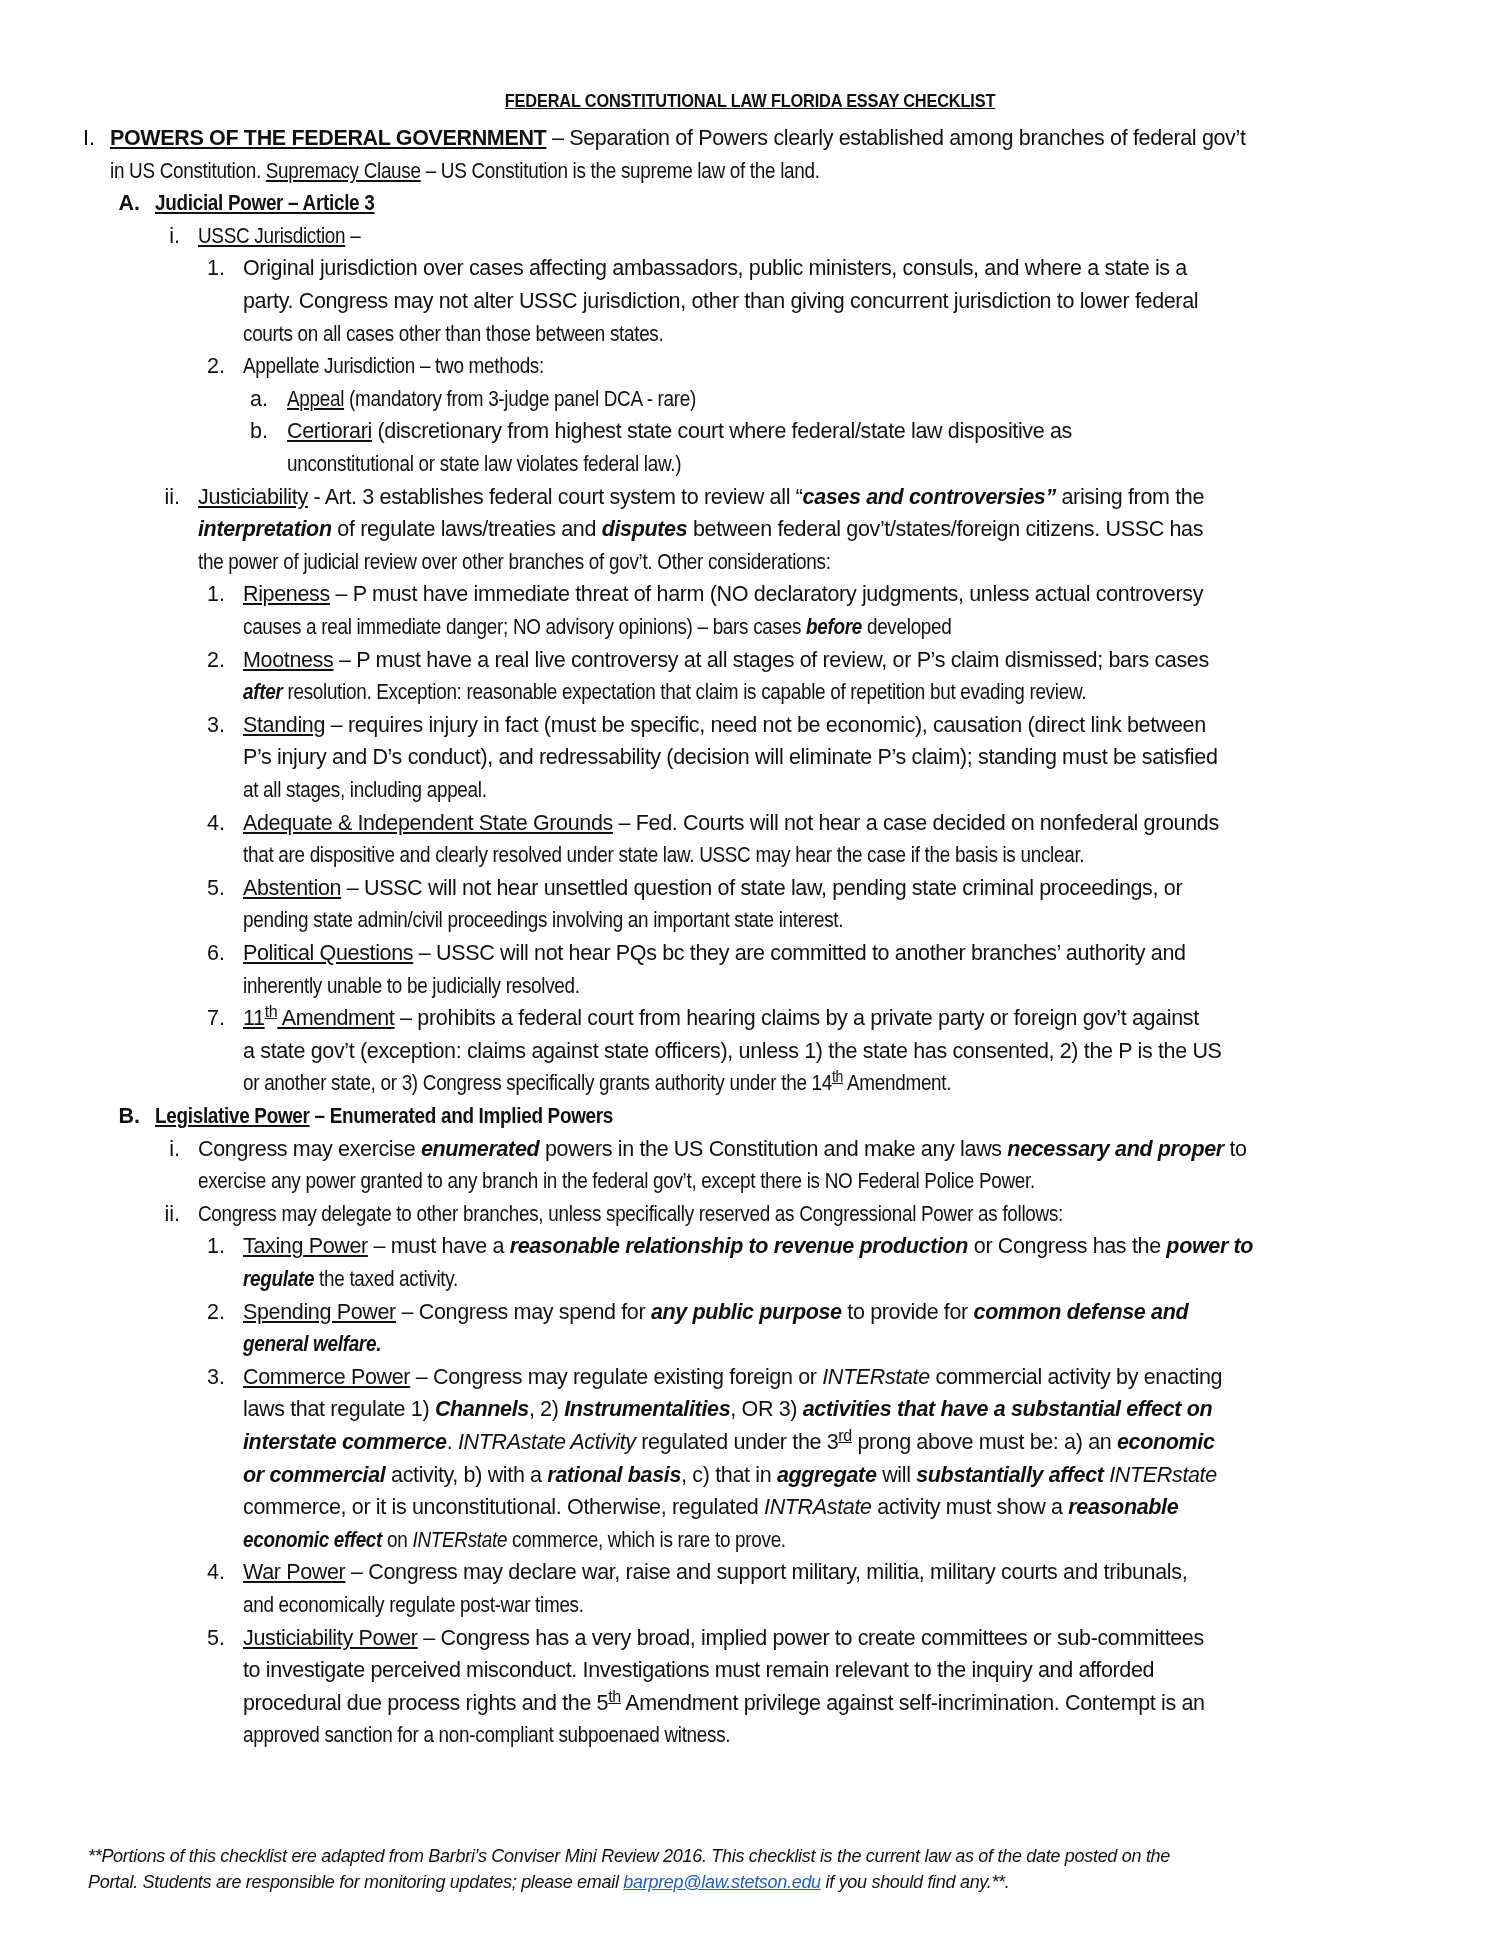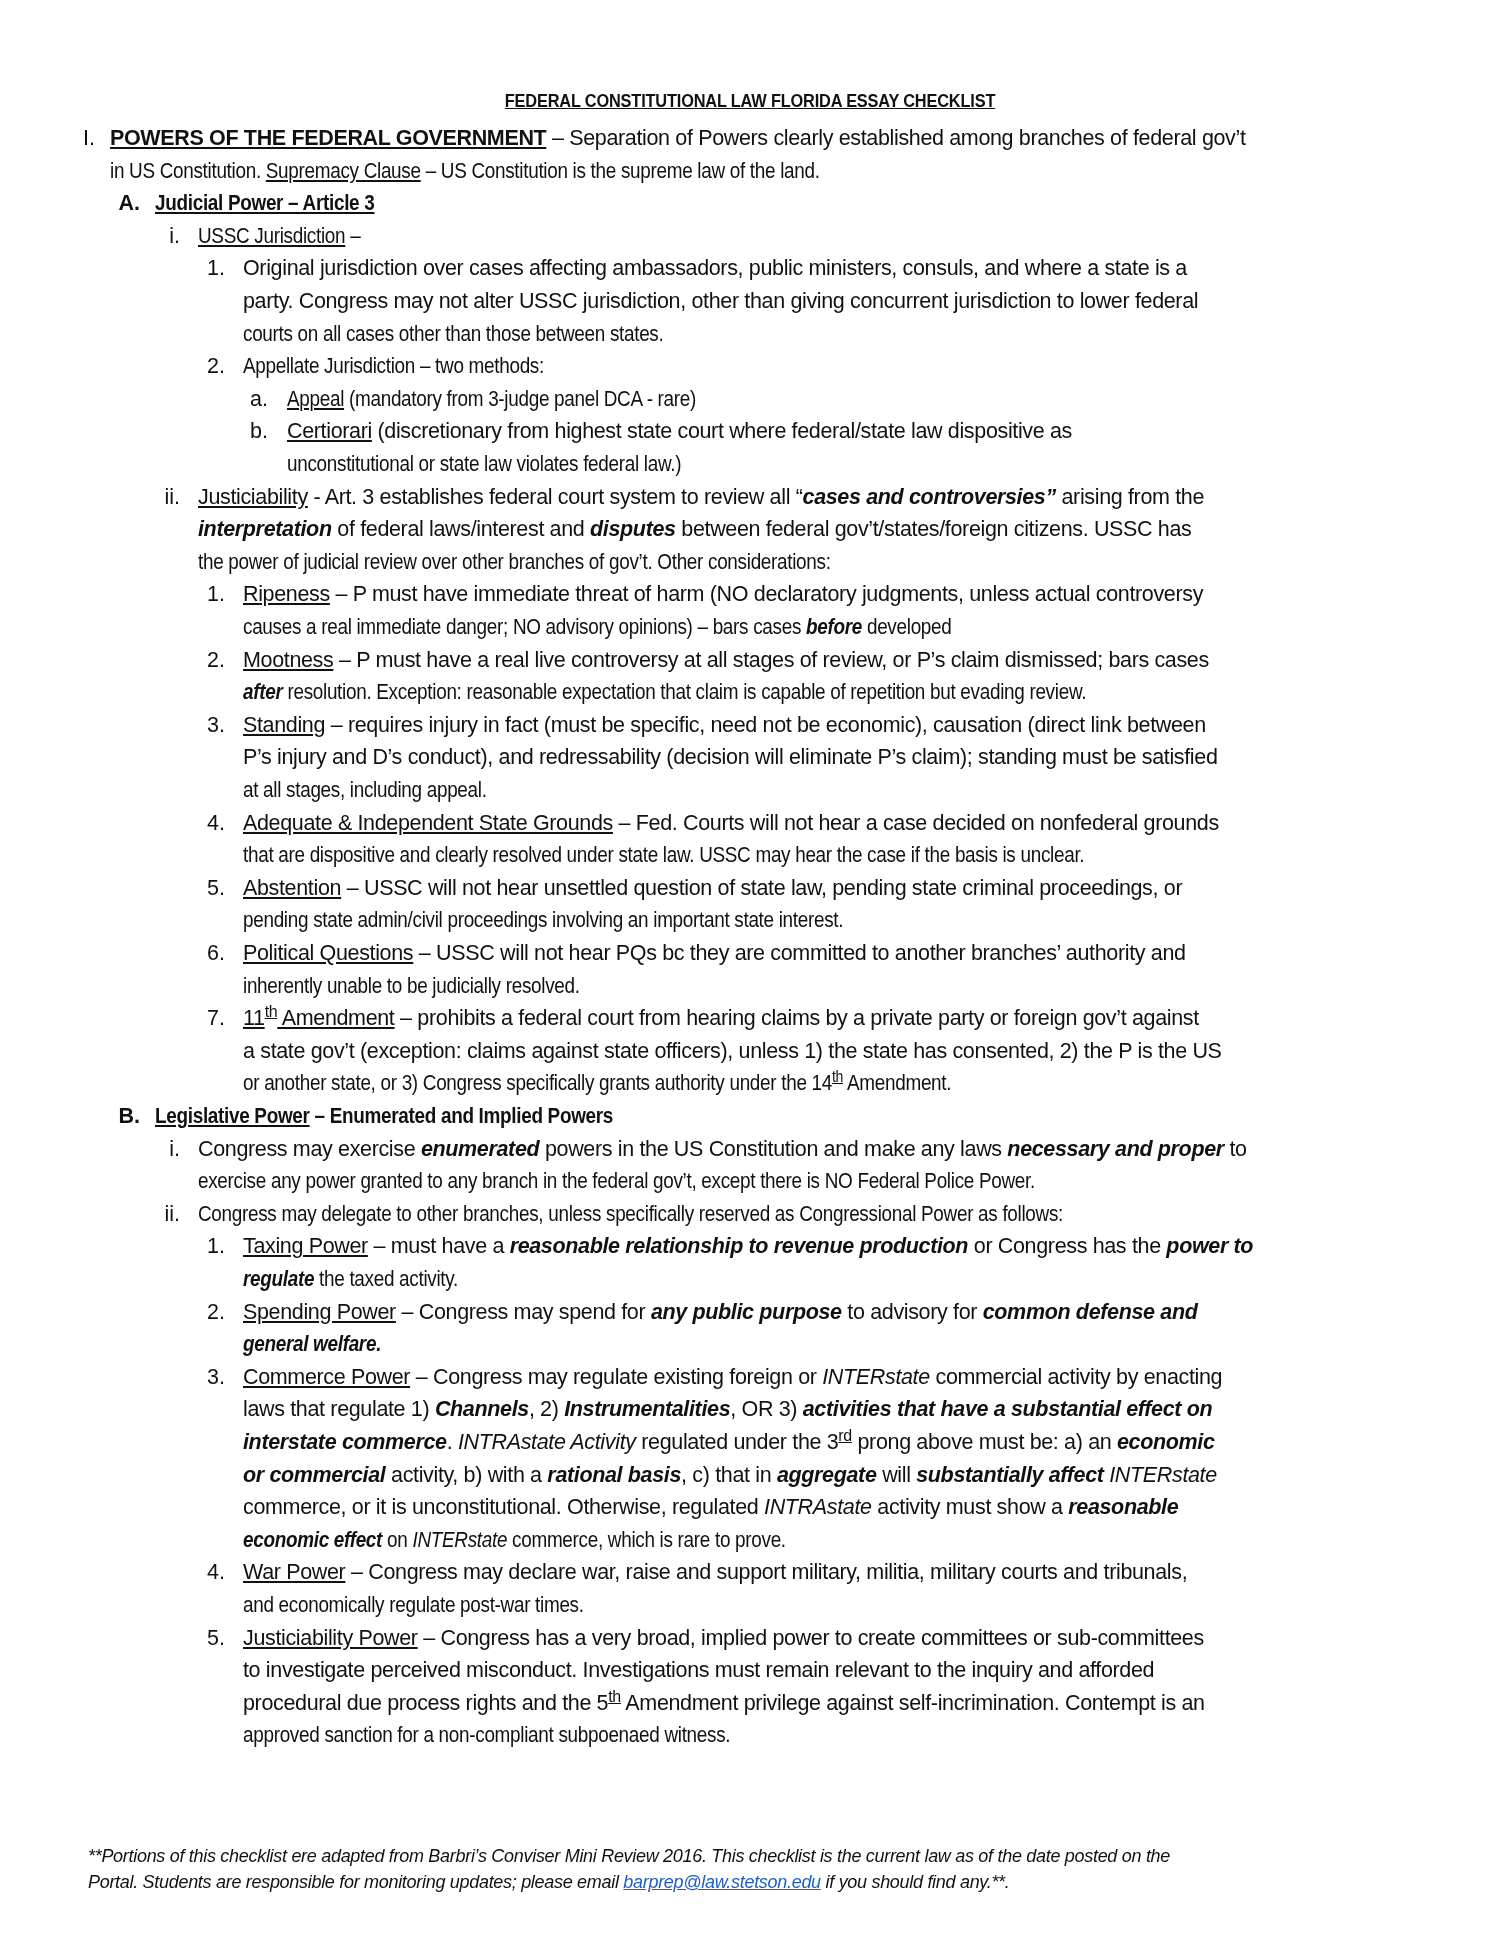--- a/index.html
+++ b/index.html
@@ -38,21 +38,21 @@
     <div class="line" style="top: 197.6px; left: 243px; transform: scaleX(0.88);"><span>courts on all cases other than those between states.</span></div>
     <div class="marker" style="top: 230.2px; left: 185px; width: 40px;">2.</div>
     <div class="line" style="top: 230.2px; left: 243px; transform: scaleX(0.88);"><span>Appellate Jurisdiction – two methods:</span></div>
     <div class="marker" style="top: 262.8px; left: 228px; width: 40px;">a.</div>
     <div class="line" style="top: 262.8px; left: 287px; transform: scaleX(0.88);"><span class="u">Appeal</span><span> (mandatory from 3-judge panel DCA - rare)</span></div>
     <div class="marker" style="top: 295.4px; left: 228px; width: 40px;">b.</div>
     <div class="line" style="top: 295.4px; left: 287px; transform: scaleX(1);"><span class="u">Certiorari</span><span> (discretionary from highest state court where federal/state law dispositive as</span></div>
     <div class="line" style="top: 328px; left: 287px; transform: scaleX(0.88);"><span>unconstitutional or state law violates federal law.)</span></div>
     <div class="marker" style="top: 360.6px; left: 140px; width: 40px;">ii.</div>
     <div class="line" style="top: 360.6px; left: 198px; transform: scaleX(1);"><span class="u">Justiciability</span><span> - Art. 3 establishes federal court system to review all “</span><span class="b i">cases and controversies”</span><span> arising from the</span></div>
-    <div class="line" style="top: 393.2px; left: 198px; transform: scaleX(1);"><span class="b i">interpretation</span><span> of federal laws/interest and </span><span class="b i">disputes</span><span> between federal gov’t/states/foreign citizens.  USSC has</span></div>
+    <div class="line" style="top: 393.2px; left: 198px; transform: scaleX(1);"><span class="b i">interpretation</span><span> of regulate laws/treaties and </span><span class="b i">disputes</span><span> between federal gov’t/states/foreign citizens.  USSC has</span></div>
     <div class="line" style="top: 425.8px; left: 198px; transform: scaleX(0.88);"><span>the power of judicial review over other branches of gov’t. Other considerations:</span></div>
     <div class="marker" style="top: 458.4px; left: 185px; width: 40px;">1.</div>
     <div class="line" style="top: 458.4px; left: 243px; transform: scaleX(1);"><span class="u">Ripeness</span><span> – P must have immediate threat of harm (NO declaratory judgments, unless actual controversy</span></div>
     <div class="line" style="top: 491px; left: 243px; transform: scaleX(0.88);"><span>causes a real immediate danger; NO advisory opinions) – bars cases </span><span class="b i">before</span><span> developed</span></div>
     <div class="marker" style="top: 523.6px; left: 185px; width: 40px;">2.</div>
     <div class="line" style="top: 523.6px; left: 243px; transform: scaleX(1);"><span class="u">Mootness</span><span> – P must have a real live controversy at all stages of review, or P’s claim dismissed; bars cases</span></div>
     <div class="line" style="top: 556.2px; left: 243px; transform: scaleX(0.88);"><span class="b i">after</span><span> resolution.  Exception: reasonable expectation that claim is capable of repetition but evading review.</span></div>
     <div class="marker" style="top: 588.8px; left: 185px; width: 40px;">3.</div>
     <div class="line" style="top: 588.8px; left: 243px; transform: scaleX(1);"><span class="u">Standing</span><span> – requires injury in fact (must be specific, need not be economic), causation (direct link between</span></div>
     <div class="line" style="top: 621.4px; left: 243px; transform: scaleX(1);"><span>P’s injury and D’s conduct), and redressability (decision will eliminate P’s claim); standing must be satisfied</span></div>
@@ -74,21 +74,21 @@
     <div class="line" style="top: 980px; left: 155px; transform: scaleX(0.88);"><span class="u b">Legislative Power</span><span class="b"> – Enumerated and Implied Powers</span></div>
     <div class="marker" style="top: 1012.6px; left: 140px; width: 40px;">i.</div>
     <div class="line" style="top: 1012.6px; left: 198px; transform: scaleX(1);"><span>Congress may exercise </span><span class="b i">enumerated</span><span> powers in the US Constitution and make any laws </span><span class="b i">necessary and proper</span><span> to</span></div>
     <div class="line" style="top: 1045.2px; left: 198px; transform: scaleX(0.88);"><span>exercise any power granted to any branch in the federal gov’t, except there is NO Federal Police Power.</span></div>
     <div class="marker" style="top: 1077.8px; left: 140px; width: 40px;">ii.</div>
     <div class="line" style="top: 1077.8px; left: 198px; transform: scaleX(0.88);"><span>Congress may delegate to other branches, unless specifically reserved as Congressional Power as follows:</span></div>
     <div class="marker" style="top: 1110.4px; left: 185px; width: 40px;">1.</div>
     <div class="line" style="top: 1110.4px; left: 243px; transform: scaleX(1);"><span class="u">Taxing Power</span><span> – must have a </span><span class="b i">reasonable relationship to revenue production</span><span> or Congress has the </span><span class="b i">power to</span></div>
     <div class="line" style="top: 1143px; left: 243px; transform: scaleX(0.88);"><span class="b i">regulate</span><span> the taxed activity.</span></div>
     <div class="marker" style="top: 1175.6px; left: 185px; width: 40px;">2.</div>
-    <div class="line" style="top: 1175.6px; left: 243px; transform: scaleX(1);"><span class="u">Spending Power</span><span> – Congress may spend for </span><span class="b i">any public purpose</span><span> to advisory for </span><span class="b i">common defense and</span></div>
+    <div class="line" style="top: 1175.6px; left: 243px; transform: scaleX(1);"><span class="u">Spending Power</span><span> – Congress may spend for </span><span class="b i">any public purpose</span><span> to provide for </span><span class="b i">common defense and</span></div>
     <div class="line" style="top: 1208.2px; left: 243px; transform: scaleX(0.88);"><span class="b i">general welfare.</span></div>
     <div class="marker" style="top: 1240.8px; left: 185px; width: 40px;">3.</div>
     <div class="line" style="top: 1240.8px; left: 243px; transform: scaleX(1);"><span class="u">Commerce Power</span><span> – Congress may regulate existing foreign or </span><span class="i">INTERstate</span><span> commercial activity by enacting</span></div>
     <div class="line" style="top: 1273.4px; left: 243px; transform: scaleX(1);"><span>laws that regulate 1) </span><span class="b i">Channels</span><span>, 2) </span><span class="b i">Instrumentalities</span><span>, OR 3) </span><span class="b i">activities that have a substantial effect on</span></div>
     <div class="line" style="top: 1306px; left: 243px; transform: scaleX(1);"><span class="b i">interstate commerce</span><span>.  </span><span class="i">INTRAstate Activity</span><span> regulated under the 3</span><sup class="u">rd</sup><span> prong above must be: a) an </span><span class="b i">economic</span></div>
     <div class="line" style="top: 1338.6px; left: 243px; transform: scaleX(1);"><span class="b i">or commercial</span><span> activity, b) with a </span><span class="b i">rational basis</span><span>, c) that in </span><span class="b i">aggregate</span><span> will </span><span class="b i">substantially affect</span><span> </span><span class="i">INTERstate</span></div>
     <div class="line" style="top: 1371.2px; left: 243px; transform: scaleX(1);"><span>commerce, or it is unconstitutional.  Otherwise, regulated </span><span class="i">INTRAstate</span><span> activity must show a </span><span class="b i">reasonable</span></div>
     <div class="line" style="top: 1403.8px; left: 243px; transform: scaleX(0.88);"><span class="b i">economic effect</span><span> on </span><span class="i">INTERstate</span><span> commerce, which is rare to prove.</span></div>
     <div class="marker" style="top: 1436.4px; left: 185px; width: 40px;">4.</div>
     <div class="line" style="top: 1436.4px; left: 243px; transform: scaleX(1);"><span class="u">War Power</span><span> – Congress may declare war, raise and support military, militia, military courts and tribunals,</span></div>

